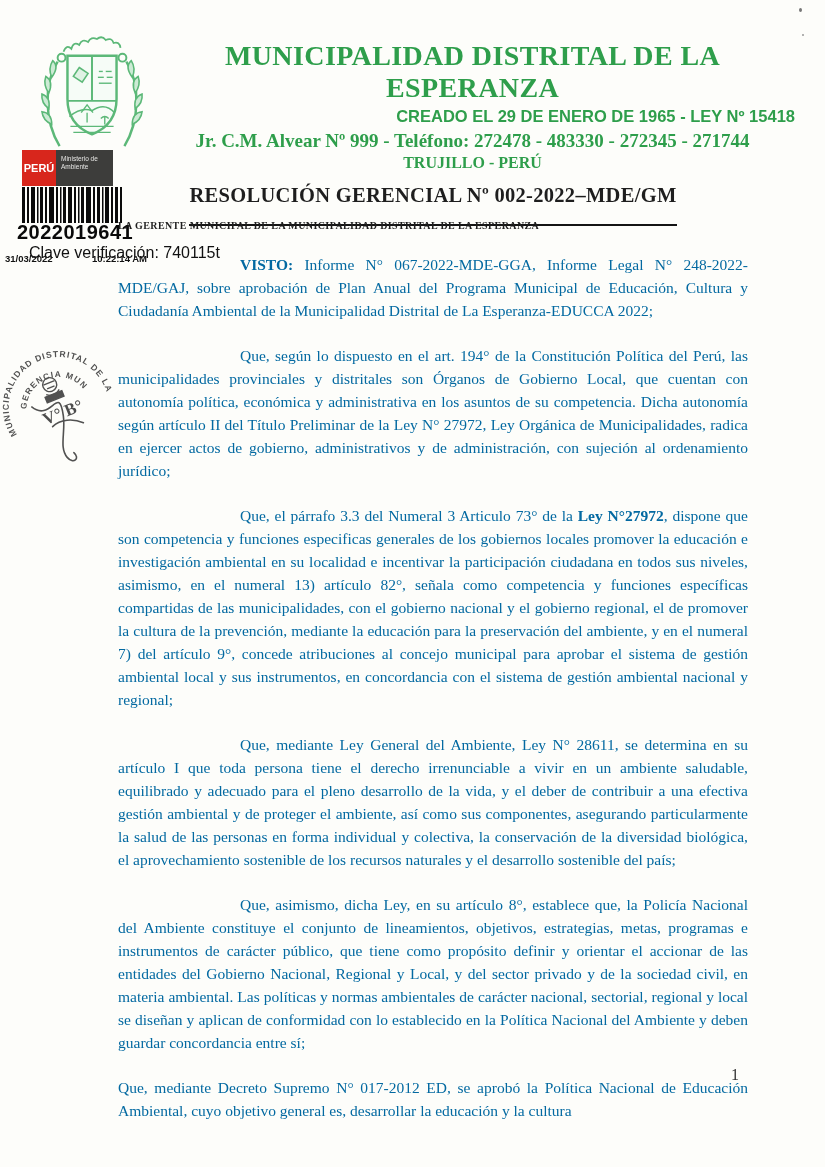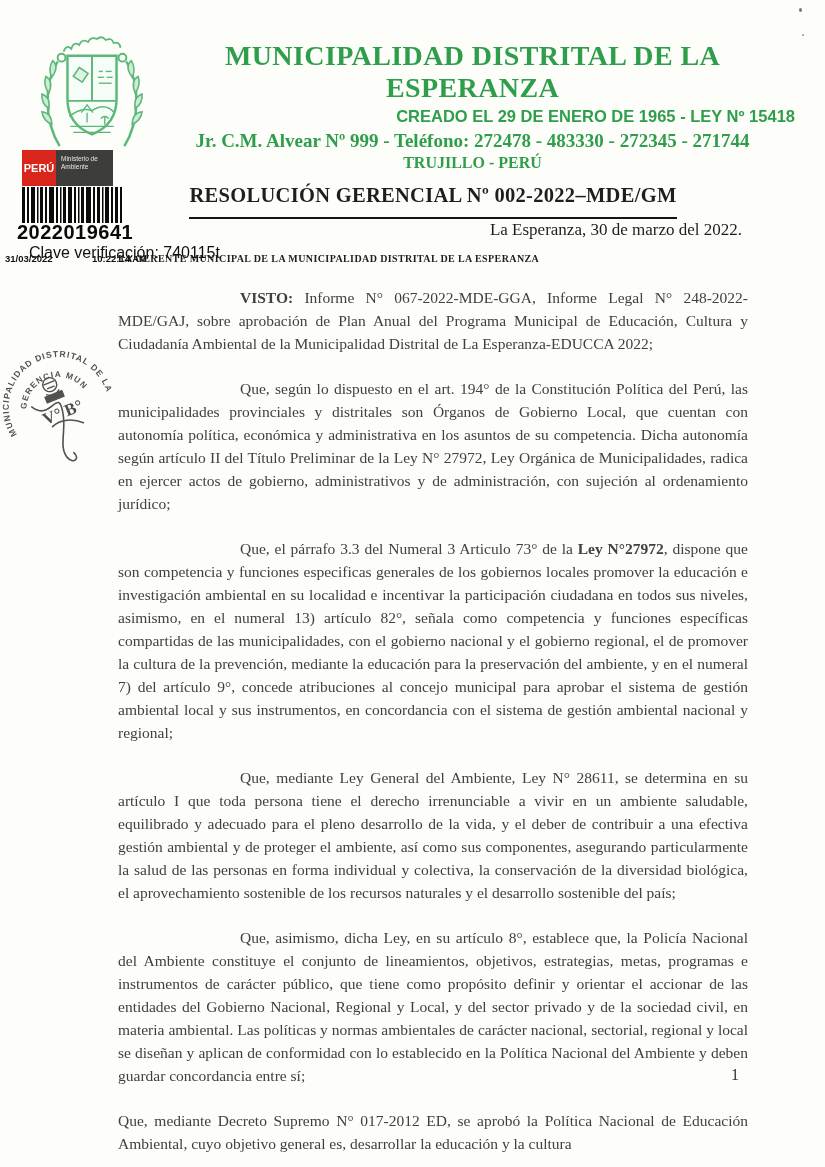--- a/index.html
+++ b/index.html
@@ -26,24 +26,24 @@
   .bc-num    { position:absolute; left:17px; top:221px; width:110px;
                font-family:"Liberation Sans", sans-serif; font-size:20px; font-weight:bold; letter-spacing:.5px; color:#0a0a0a; }
   .bc-date   { position:absolute; left:5px; top:253px; width:142px; display:flex; justify-content:space-between;
                font-family:"Liberation Sans", sans-serif; font-size:9.5px; font-weight:bold; color:#111; }
   .bc-clave  { position:absolute; left:29px; top:244px;
                font-family:"Liberation Sans", sans-serif; font-size:16px; font-weight:normal; color:#111; }
   
   .content   { position:absolute; left:118px; top:184px; width:630px; }
   .res-title { text-align:center; }
   .res-title span { font-size:20.5px; font-weight:bold; letter-spacing:.3px;
-                    border-bottom:2.5px solid #141414; padding-bottom:11px; }
+                    border-bottom:2.5px solid #141414; padding-bottom:18px; }
   .res-date  { text-align:right; font-size:17px; margin-top:13px; padding-right:6px; }
   .res-addr  { font-size:10px; font-weight:bold; letter-spacing:.4px; margin-top:13px; }
-  .para      { text-align:justify; font-size:15.5px; line-height:23px; margin-top:22px; color:#404040; }
+  .para      { text-align:justify; font-size:15.5px; line-height:23px; margin-top:22px; color:#0369a1; }
   .para.indent { text-indent:122px; }
   .para .b   { font-weight:bold; }
   .bold-head { font-weight:bold; letter-spacing:.4px; }
   
   .stamp { position:absolute; left:-8px; top:328px; width:134px; height:150px; opacity:.82; }
   
   .page-num { position:absolute; left:731px; top:1066px; font-size:16px; color:#333; }
   .speck1 { position:absolute; left:799px; top:8px;  width:3px; height:4px; background:#777; border-radius:50%; }
   .speck2 { position:absolute; left:802px; top:34px; width:2px; height:2px; background:#999; border-radius:50%; }
 </style>
@@ -136,21 +136,20 @@
   <div class="bc-date">
     <span>31/03/2022</span>
     <span>10:22:14 AM</span>
   </div>
   <div class="bc-clave">Clave verificación: 740115t</div>
 
   <div class="content">
     <div class="res-title">
       <span>RESOLUCIÓN GERENCIAL Nº 002-2022–MDE/GM</span>
     </div>
-    <div class="res-date">La Esperanza, 30 de marzo del 2022.</div>
     <div class="res-addr">LA GERENTE MUNICIPAL DE LA MUNICIPALIDAD DISTRITAL DE LA ESPERANZA</div>
 
     <p class="para indent">
       <span class="b">VISTO:</span><span> Informe N° 067-2022-MDE-GGA, Informe Legal N° 248-2022-MDE/GAJ, sobre aprobación de Plan Anual del Programa Municipal de Educación, Cultura y Ciudadanía Ambiental de la Municipalidad Distrital de La Esperanza-EDUCCA 2022;</span>
     </p>
 
 
     <div>
         <p class="para indent"><span>Que, según lo dispuesto en el art. 194° de la Constitución Política del Perú, las municipalidades provinciales y distritales son Órganos de Gobierno Local, que cuentan con autonomía política, económica y administrativa en los asuntos de su competencia. Dicha autonomía según artículo II del Título Preliminar de la Ley N° 27972, Ley Orgánica de Municipalidades, radica en ejercer actos de gobierno, administrativos y de administración, con sujeción al ordenamiento jurídico;</span></p>
         <p class="para indent"><span>Que, el párrafo 3.3 del Numeral 3 Articulo 73° de la </span><span class="b">Ley N°27972</span><span>, dispone que son competencia y funciones especificas generales de los gobiernos locales promover la educación e investigación ambiental en su localidad e incentivar la participación ciudadana en todos sus niveles, asimismo, en el numeral 13) artículo 82°, señala como competencia y funciones específicas compartidas de las municipalidades, con el gobierno nacional y el gobierno regional, el de promover la cultura de la prevención, mediante la educación para la preservación del ambiente, y en el numeral 7) del artículo 9°, concede atribuciones al concejo municipal para aprobar el sistema de gestión ambiental local y sus instrumentos, en concordancia con el sistema de gestión ambiental nacional y regional;</span></p>

